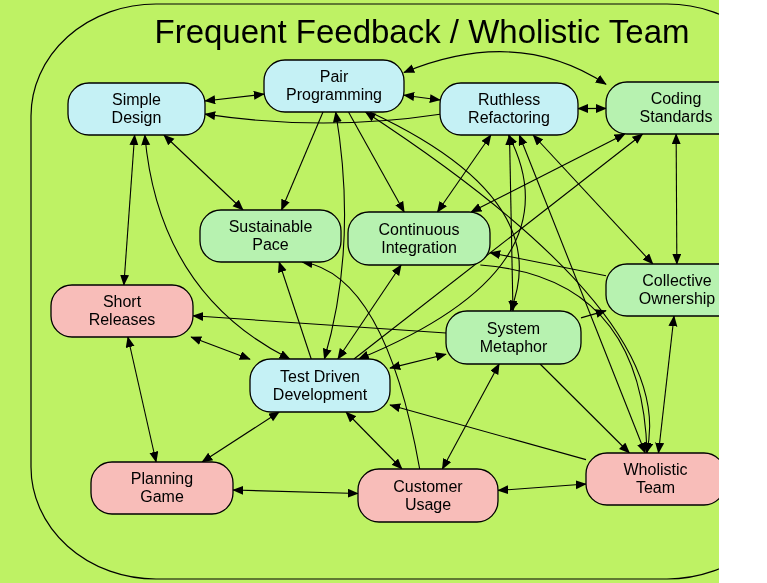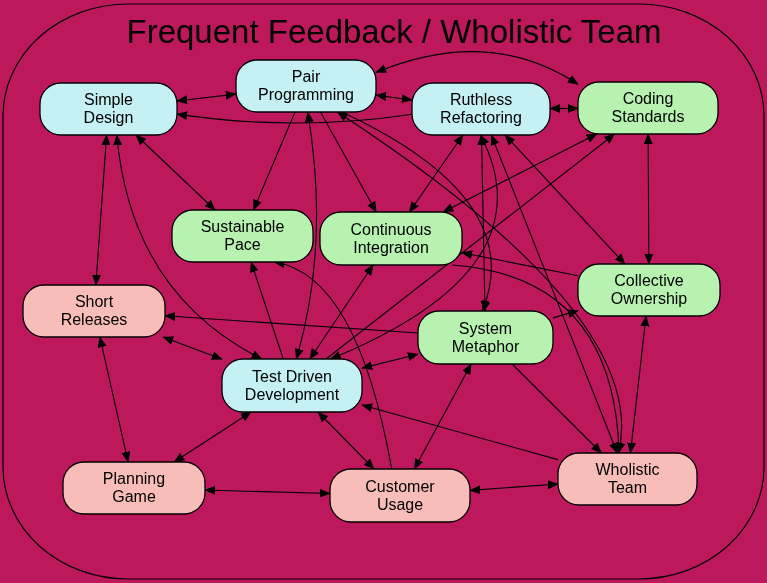--- a/index.html
+++ b/index.html
@@ -1,17 +1,17 @@
 <!DOCTYPE html>
 <html><head>
 <meta charset="utf-8">
 <style>
   html,body{margin:0;padding:0;background:#ffffff;}
   body{font-family:"Liberation Sans", sans-serif;}
-  #stage{position:relative;width:767px;height:583px;background:#be185d;overflow:hidden;}
+  #stage{position:relative;width:691px;height:583px;background:#bef264;overflow:hidden;padding-left:28px;}
   svg{display:block;}
   .node-rect{stroke:#000000;stroke-width:1.3;}
   .node-label{font-family:"Liberation Sans", sans-serif;font-size:16px;fill:#000000;text-anchor:middle;}
   .edge{fill:none;stroke:#000000;stroke-width:1.1;stroke-linejoin:round;}
   .diagram-title{font-family:"Liberation Sans", sans-serif;font-size:33px;fill:#000000;text-anchor:middle;}
   .border-rect{fill:none;stroke:#000000;stroke-width:1.2;}
   .arrowhead{fill:#000000;}
 </style>
 </head>
 <body>

